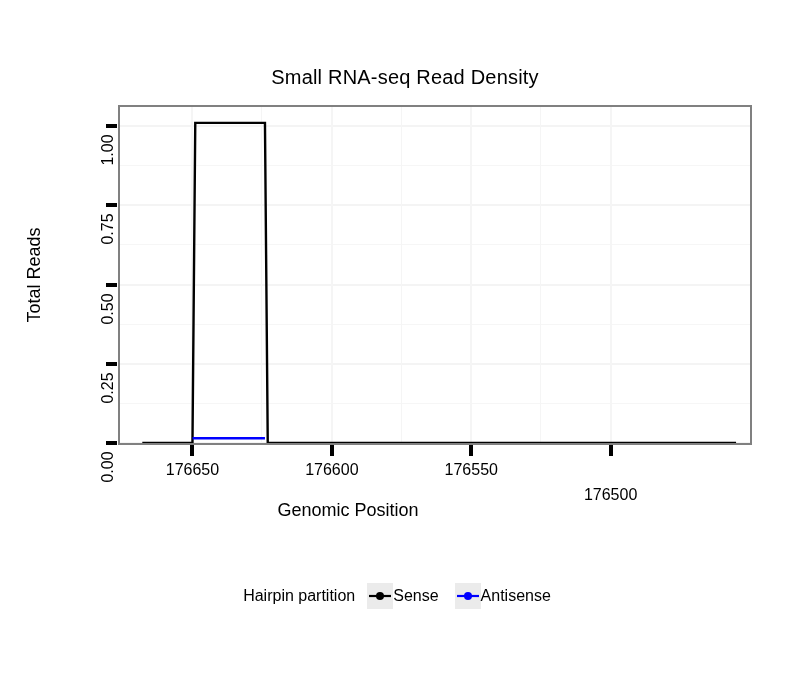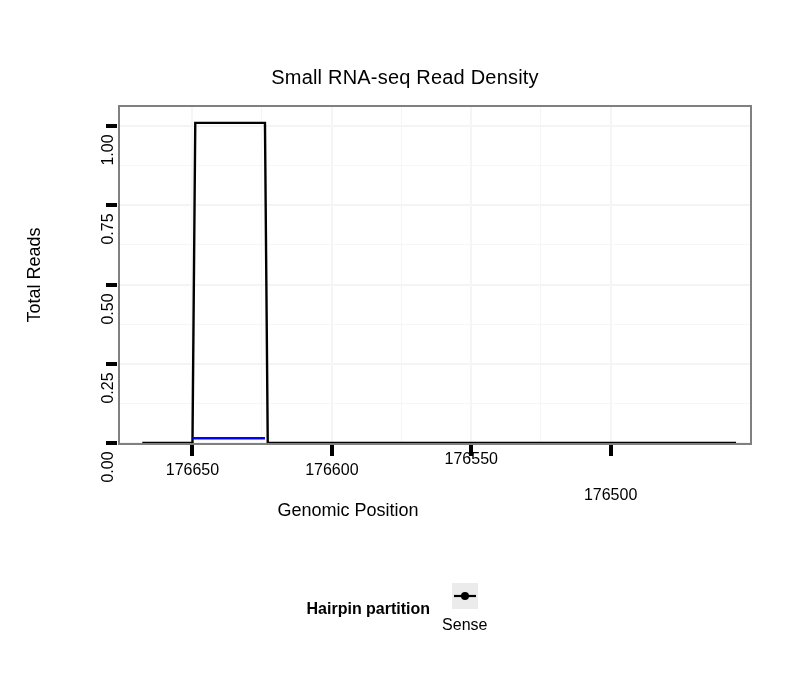--- a/index.html
+++ b/index.html
@@ -123,31 +123,30 @@
     left: 0;
     top: 583px;
     width: 810px;
     display: flex;
     align-items: center;
     justify-content: center;
     gap: 0;
   }
   #legend-title {
     font-size: 16px;
-    font-weight: bold;
+    font-weight: normal;
     color: #000;
     margin-right: 12px;
     white-space: nowrap;
   }
   .legend-item {
     display: flex;
     align-items: center;
-    gap: 7px;
+    gap: 0;
     margin-right: 16px;
-    flex-direction: column;
   }
   .legend-key {
     width: 26px;
     height: 26px;
     background: #ebebeb;
     display: flex;
     align-items: center;
     justify-content: center;
     flex: none;
   }
@@ -178,21 +177,21 @@
     <div class="y-tick-mark" style="left: 106px; top: 124.019px;"></div>
     <div class="y-tick-label" style="left: 58px; top: 116.019px; width: 50px; transform-origin: 100% 50%;">1.00</div>
   </div>
 
 <div id="x-axis">
     <div class="x-tick-mark" style="left: 190.478px; top: 445px;"></div>
     <div class="x-tick-label" style="left: 192.478px; top: 461px;">176650</div>
     <div class="x-tick-mark" style="left: 329.858px; top: 445px;"></div>
     <div class="x-tick-label" style="left: 331.858px; top: 461px;">176600</div>
     <div class="x-tick-mark" style="left: 469.239px; top: 445px;"></div>
-    <div class="x-tick-label" style="left: 471.239px; top: 450px;">176550</div>
+    <div class="x-tick-label" style="left: 471.239px; top: 461px;">176550</div>
     <div class="x-tick-mark" style="left: 608.619px; top: 445px;"></div>
     <div class="x-tick-label" style="left: 610.619px; top: 461px; margin-top: 25px;">176500</div>
   </div>
 
 <div id="plot-panel">
   <div id="grid-layer">
       <div class="gridline-h major" style="top: 335px;"></div>
       <div class="gridline-h major" style="top: 255.755px;"></div>
       <div class="gridline-h major" style="top: 176.509px;"></div>
       <div class="gridline-h major" style="top: 97.2642px;"></div>
@@ -221,13 +220,22 @@
   <span id="legend-title">Hairpin partition</span>
   <div class="legend-item">
     <span class="legend-key">
       <svg width="26" height="26" viewBox="0 0 26 26">
         <line class="lk-line" x1="2" y1="13" x2="24" y2="13" stroke="#000" stroke-width="2.2"></line>
         <circle class="lk-dot" cx="13" cy="13" r="4" fill="#000"></circle>
       </svg>
     </span>
     <span class="legend-label">Sense</span>
   </div>
+  <div class="legend-item">
+    <span class="legend-key">
+      <svg width="26" height="26" viewBox="0 0 26 26">
+        <line class="lk-line" x1="2" y1="13" x2="24" y2="13" stroke="#0000FF" stroke-width="2.2"></line>
+        <circle class="lk-dot" cx="13" cy="13" r="4" fill="#0000FF"></circle>
+      </svg>
+    </span>
+    <span class="legend-label">Antisense</span>
+  </div>
 </div>
 
 </body></html>

